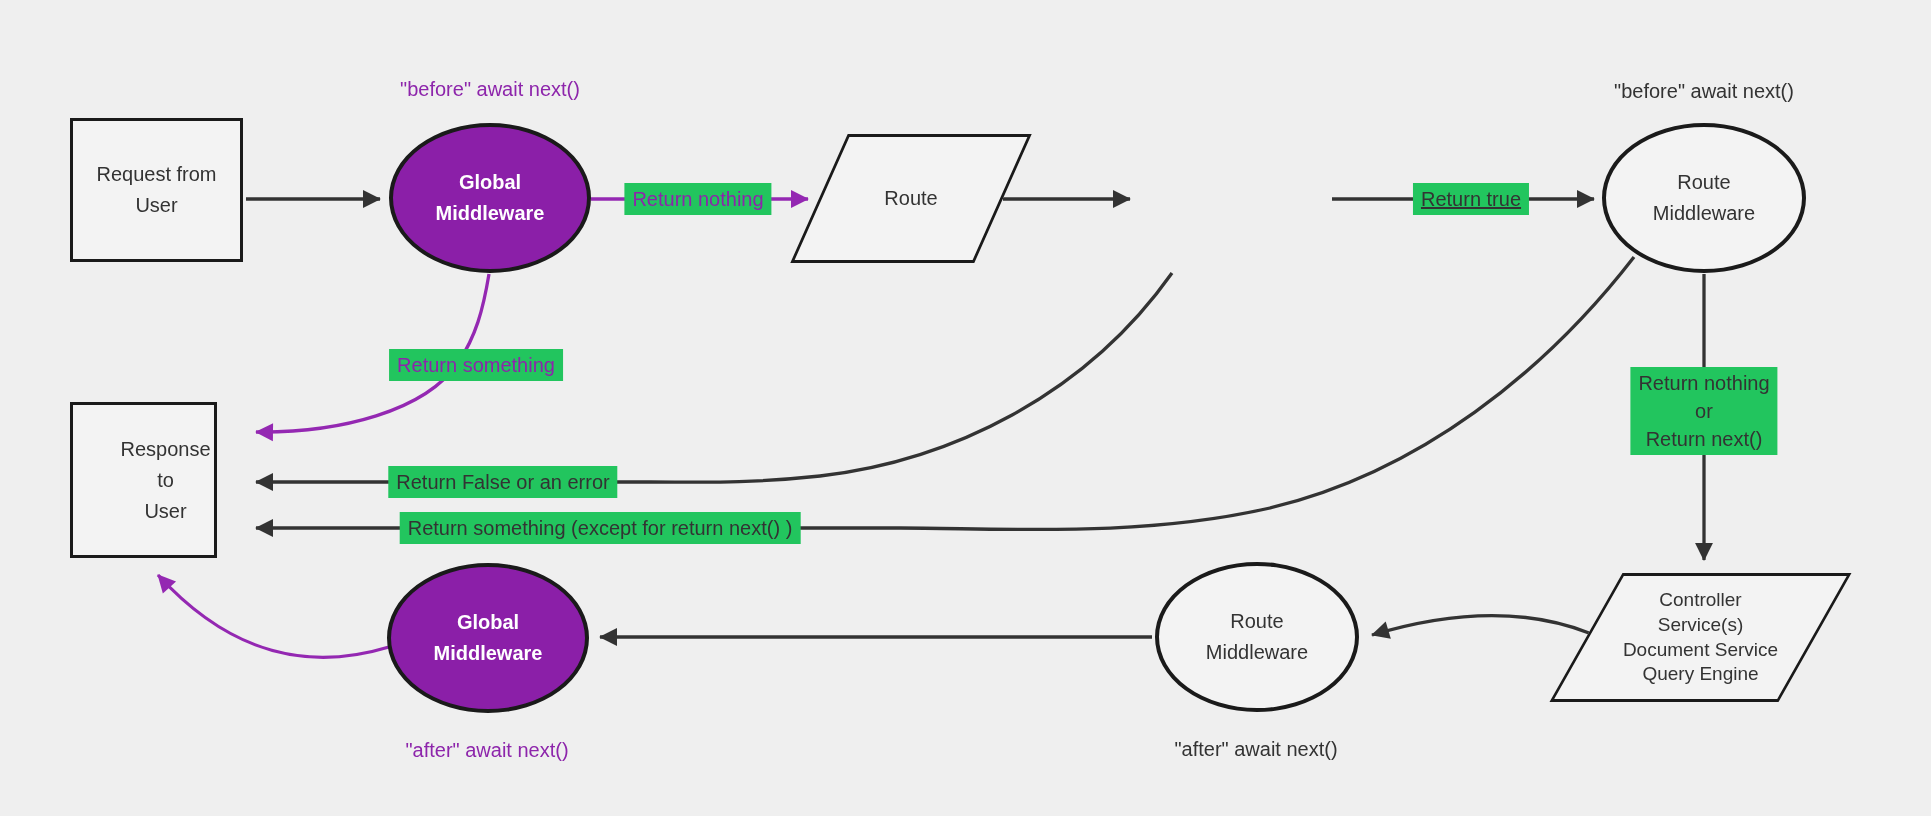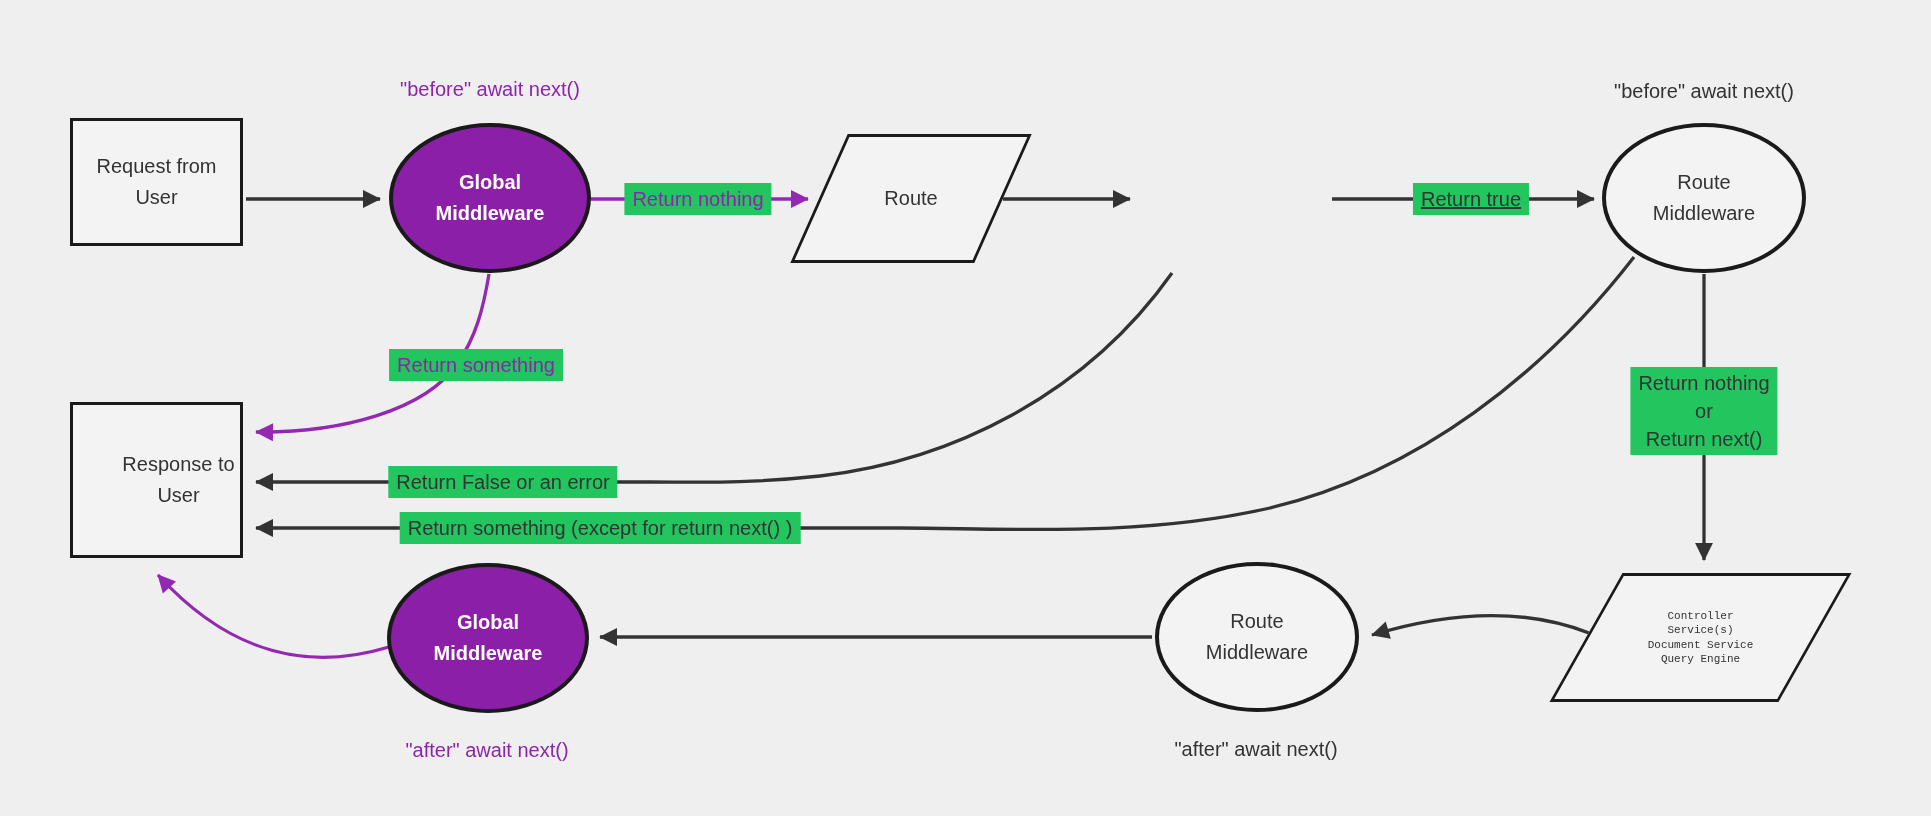--- a/index.html
+++ b/index.html
@@ -71,23 +71,22 @@
     display: flex;
     align-items: center;
     justify-content: center;
     text-align: center;
     color: #333333;
     font-size: 20px;
     line-height: 1.55;
     white-space: pre-line;
   }
   .para.small .ptext {
-    font-size: 11px;
+    font-size: 19px;
     line-height: 1.3;
-    font-family: Liberation Mono, monospace;
   }
   .elabel {
     position: absolute;
     z-index: 2;
     transform: translate(-50%, -50%);
     background: #22c55e;
     padding: 2px 8px;
     font-size: 20px;
     color: #333333;
     text-align: center;
@@ -132,21 +131,21 @@
 
     <path d="M 389 647 C 310 671, 232 656, 158 575" fill="none" stroke="#9428b2" stroke-width="3.3" marker-end="url(#arrow-purple)"></path>
 
     <path d="M 489 274 C 483 310, 476 336, 458 363 C 425 411, 340 433, 256 432" fill="none" stroke="#9428b2" stroke-width="3.3" marker-end="url(#arrow-purple)"></path>
 
     <path d="M 1172 273 C 1085 396, 950 461, 820 476 C 745 484, 700 482, 650 482 L 256 482" fill="none" stroke="#333333" stroke-width="3.3" marker-end="url(#arrow-black)"></path>
 
     <path d="M 1634 257 C 1545 372, 1420 472, 1270 508 C 1140 538, 1000 528, 900 528 L 256 528" fill="none" stroke="#333333" stroke-width="3.3" marker-end="url(#arrow-black)"></path>
   </svg>
 
-  <div class="node rect" style="left:70px; top:118px; width:173px; height:128px;">
+  <div class="node rect" style="left:70px; top:118px; width:173px; height:144px;">
     <span>Request from
 User</span>
   </div>
 
   <div class="node ellipse purple" style="left:389px; top:123px; width:202px; height:150px;">
     <span>Global
 Middleware</span>
   </div>
 
   <div class="para" style="left:819px; top:134px; width:184px; height:129px;">
@@ -171,21 +170,21 @@
   <div class="node ellipse" style="left:1155px; top:562px; width:204px; height:150px;">
     <span>Route
 Middleware</span>
   </div>
 
   <div class="node ellipse purple" style="left:387px; top:563px; width:202px; height:150px;">
     <span>Global
 Middleware</span>
   </div>
 
-  <div class="node rect" style="left:70px; top:402px; width:173px; height:156px;padding-left:44px;">
+  <div class="node rect" style="left:70px; top:402px; width:147px; height:156px;padding-left:44px;">
     <span>Response to
 User</span>
   </div>
 
   <div class="elabel purple nobg" style="left:490px; top:89px;">"before" await next()</div>
 
   <div class="elabel nobg" style="left:1704px; top:91px;">"before" await next()</div>
 
   <div class="elabel purple" style="left:698px; top:199px;">Return nothing</div>
 

